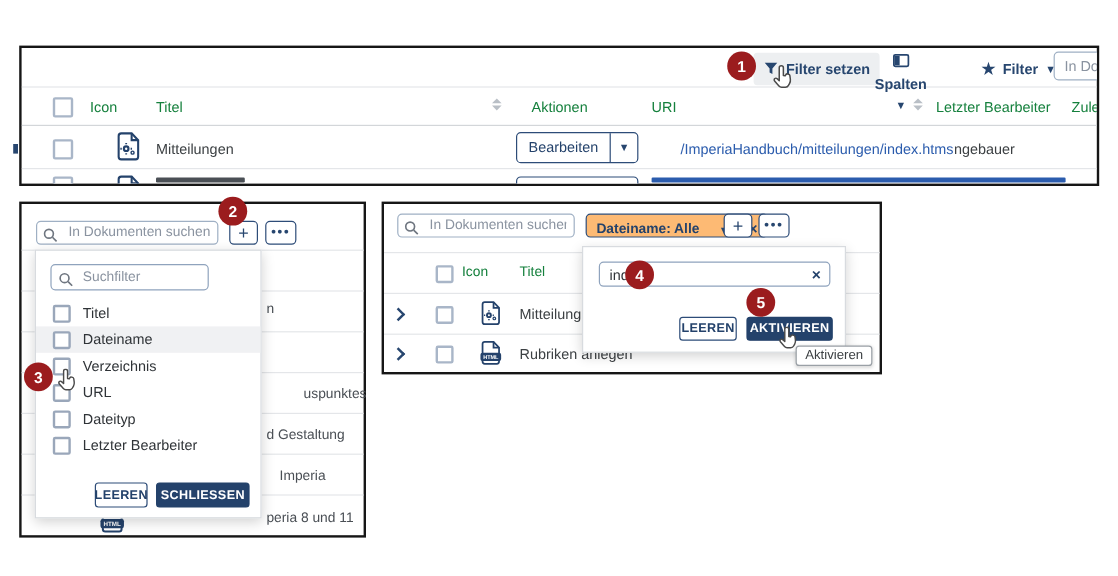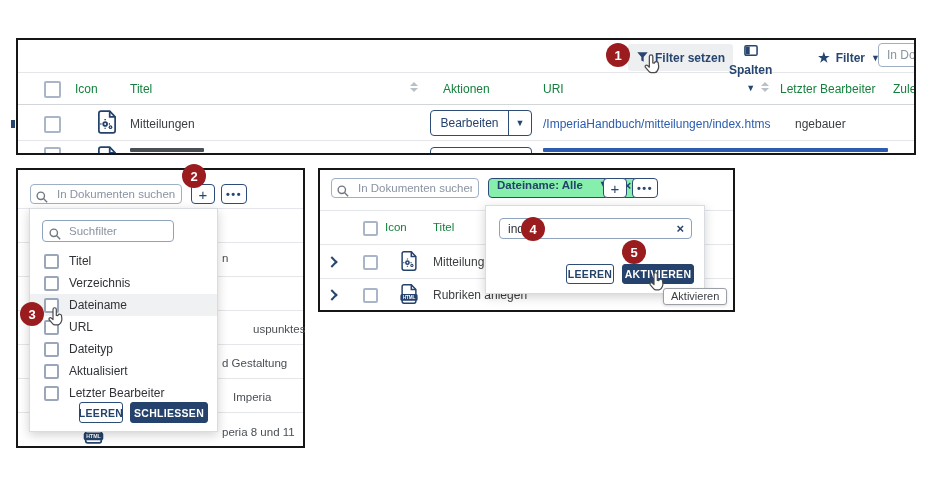--- a/index.html
+++ b/index.html
@@ -4,21 +4,21 @@
 <style>
   html,body{margin:0;padding:0;background:#fff;}
   .stage{position:relative;width:932px;height:480px;background:#fff;overflow:hidden;
          font-family:"Liberation Sans",sans-serif;color:#3c4043;}
   .a{position:absolute;}
   .panel{position:absolute;background:#fff;border:2px solid #161616;}
   .hline{position:absolute;height:1px;background:#e4e6e9;left:0;right:0;}
   .hline.strong{background:#d3d6d9;}
   .txt{position:absolute;font-size:12px;color:#3c4043;white-space:nowrap;}
   .txt.hdr{color:#15803d;}
-  .link{color:#2b5cad;}
+  .link{color:#2b5cad;margin-left:24px;}
   .frag{position:absolute;font-size:11.5px;color:#4a4f55;white-space:nowrap;}
   .badge{position:absolute;width:24px;height:24px;border-radius:50%;background:#9b1c1e;
          color:#fff;font-size:13px;font-weight:bold;display:flex;align-items:center;
          justify-content:center;z-index:60;}
   .chk{position:absolute;background:#fff;border:2px solid #a9b6c8;border-radius:2px;}
   .chk.s15{width:13px;height:13px;}
   .chk.s13{width:11px;height:11px;border-width:2px;}
   .in{position:absolute;border:1.5px solid #9fb0c4;border-radius:4px;background:#fff;
       font-family:"Liberation Sans",sans-serif;font-size:11.5px;color:#4a5568;
       padding:0 6px 0 26px;outline:none;box-sizing:border-box;}
@@ -45,22 +45,22 @@
   .sort .up{border-bottom:4px solid #b9bfc6;}
   .sort .dn{border-top:4px solid #b9bfc6;}
   .chev{position:absolute;width:6px;height:6px;border-top:2px solid #27466f;border-right:2px solid #27466f;
         transform:rotate(45deg);}
   .dots{font-size:11px;font-weight:bold;letter-spacing:1.5px;color:#27466f;}
   .plus{font-size:15px;font-weight:400;color:#27466f;}
   .hand{position:absolute;z-index:70;}
   .tooltip{position:absolute;background:#fff;border:1px solid #9aa0a6;border-radius:3px;
            padding:1px 7px 2px;font-size:11px;color:#3c4043;z-index:40;
            box-shadow:0 1px 3px rgba(0,0,0,.15);white-space:nowrap;}
-  .chip{position:absolute;display:flex;align-items:flex-start;gap:16px;border:1.5px solid #2d4c78;
-        border-radius:4px;background:#86efac;color:#24426b;font-size:11.5px;font-weight:600;
+  .chip{position:absolute;display:flex;align-items:flex-end;gap:16px;border:1.5px solid #2d4c78;
+        border-radius:4px;background:#fdba74;color:#24426b;font-size:11.5px;font-weight:600;
         padding:0 8px;box-sizing:border-box;cursor:pointer;}
   .x{font-weight:bold;font-size:13px;color:#24426b;line-height:1;}
   .bar{position:absolute;border-radius:1px;}
 </style>
 </head>
 <body>
 
 <div class="stage">
 
   <div class="a" style="left:11px;top:120px;width:4px;height:8px;background:#27466f;"></div>
@@ -204,39 +204,35 @@
             <circle cx="5.6" cy="5.6" r="4.3" fill="none" stroke="#6f7680" stroke-width="1.6"></circle>
             <line x1="9" y1="9" x2="13" y2="13" stroke="#6f7680" stroke-width="1.6"></line>
           </svg>
       </span>
       <input class="in" style="left: 12px; top: 11px; width: 132px; height: 22px; border-color: rgb(143, 163, 189);" placeholder="Suchfilter">
       <div class="a" style="left:0;top:41px;right:0;">
         <div class="opt">
             <span class="cb"></span>
             <span class="lb">Titel</span>
           </div>
+        <div class="opt hot">
+            <span class="cb"></span>
+            <span class="lb">Dateiname</span>
+          </div>
         <div class="opt">
             <span class="cb"></span>
             <span class="lb">Verzeichnis</span>
           </div>
-        <div class="opt hot">
-            <span class="cb"></span>
-            <span class="lb">Dateiname</span>
-          </div>
         <div class="opt">
             <span class="cb"></span>
             <span class="lb">URL</span>
           </div>
         <div class="opt">
             <span class="cb"></span>
             <span class="lb">Dateityp</span>
-          </div>
-        <div class="opt">
-            <span class="cb"></span>
-            <span class="lb">Aktualisiert</span>
           </div>
         <div class="opt">
             <span class="cb"></span>
             <span class="lb">Letzter Bearbeiter</span>
           </div>
       </div>
       <span class="hand" style="left:17px;top:98px;">
         <svg width="18" height="21" viewBox="0 0 24 28">
             <path fill="#fff" stroke="#4a4a4a" stroke-width="1.6" stroke-linejoin="round" d="M8 3.2C8 2 9 1 10.2 1s2.2 1 2.2 2.2v8.1l1.9.3.6-1c.4-.7 1.2-1.1 2-.9l1.1.3c.7.2 1.2.8 1.3 1.5l.5 3.8c.2 1.5-.1 3-.8 4.3l-1.2 2.2c-.6 1.2-1.9 1.9-3.2 1.9h-4.1c-1.1 0-2.1-.5-2.8-1.3l-4.6-5.3c-.6-.7-.6-1.8.1-2.4.7-.7 1.8-.7 2.5 0L8 16.8z"></path>
           </svg>

